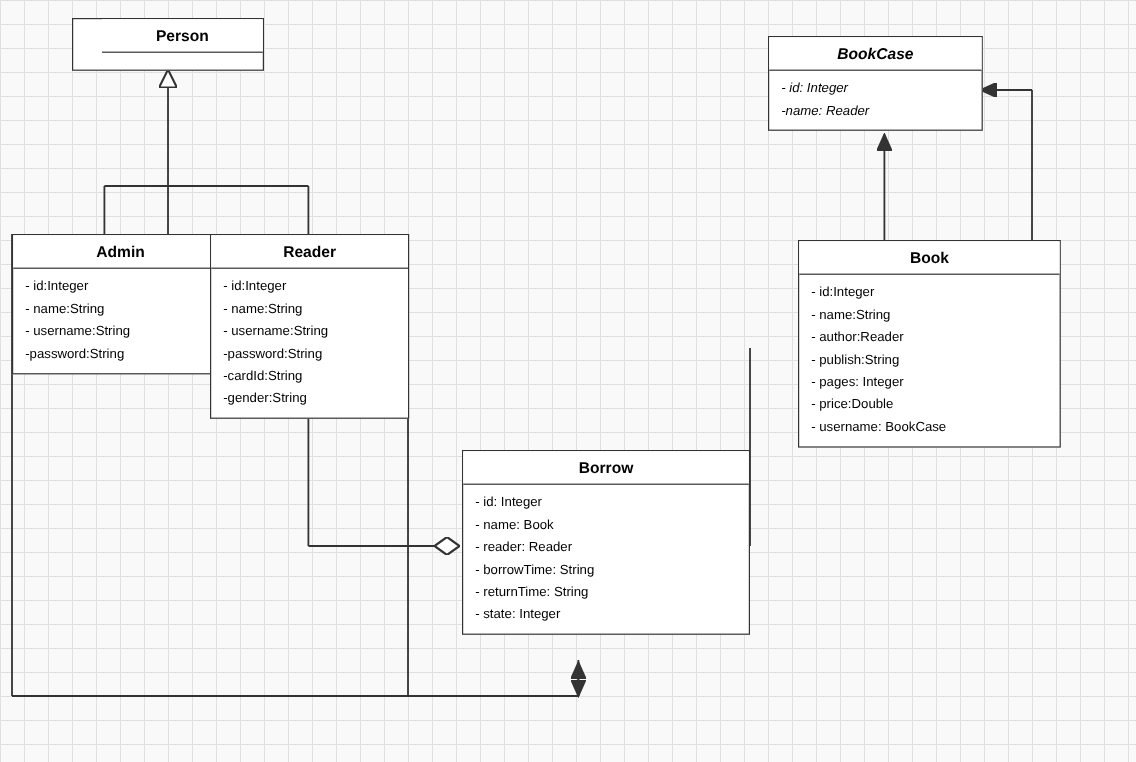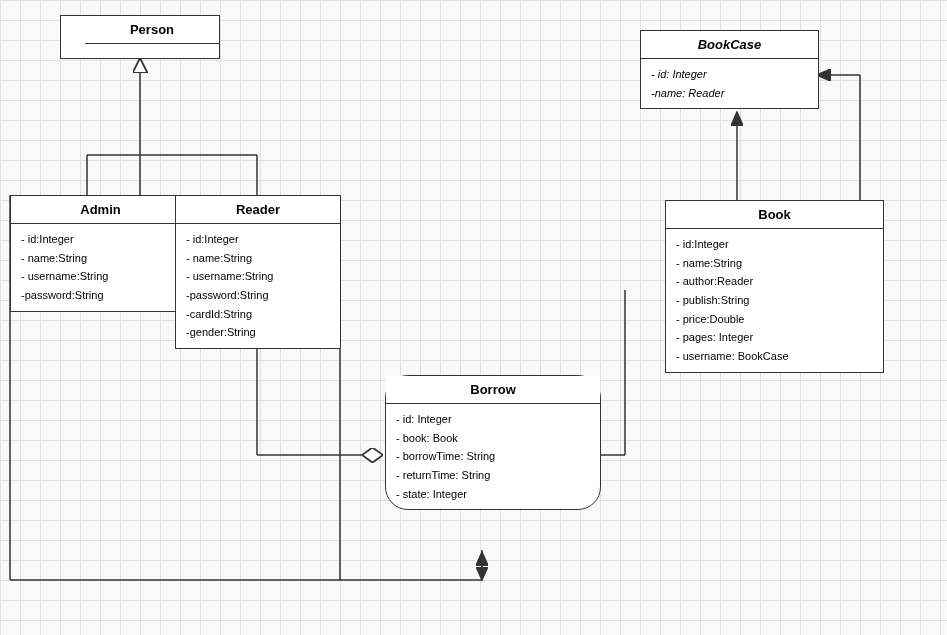--- a/index.html
+++ b/index.html
@@ -151,32 +151,33 @@
 
   <div class="uml-class" style="left: 625px; top: 200px; width: 219px; margin-left: 40px;">
     <div class="class-header">
       <span>Book</span>
     </div>
     <div class="class-body">
       <div>- id:Integer</div>
       <div>- name:String</div>
       <div>- author:Reader</div>
       <div>- publish:String</div>
+      <div>- pages: Integer</div>
       <div>- price:Double</div>
-      <div>- pages: Integer</div>
       <div>- username: BookCase</div>
     </div>
   </div>
 
-  <div class="uml-class" style="left: 385px; top: 375px; width: 216px; border-radius: 23px;">
+  <div class="uml-class" style="left: 385px; top: 375px; width: 240px;">
     <div class="class-header">
       <span>Borrow</span>
     </div>
     <div class="class-body">
       <div>- id: Integer</div>
-      <div>- book: Book</div>
+      <div>- name: Book</div>
+      <div>- reader: Reader</div>
       <div>- borrowTime: String</div>
       <div>- returnTime: String</div>
       <div>- state: Integer</div>
     </div>
   </div>
 
 </div>
 
 </body></html>

